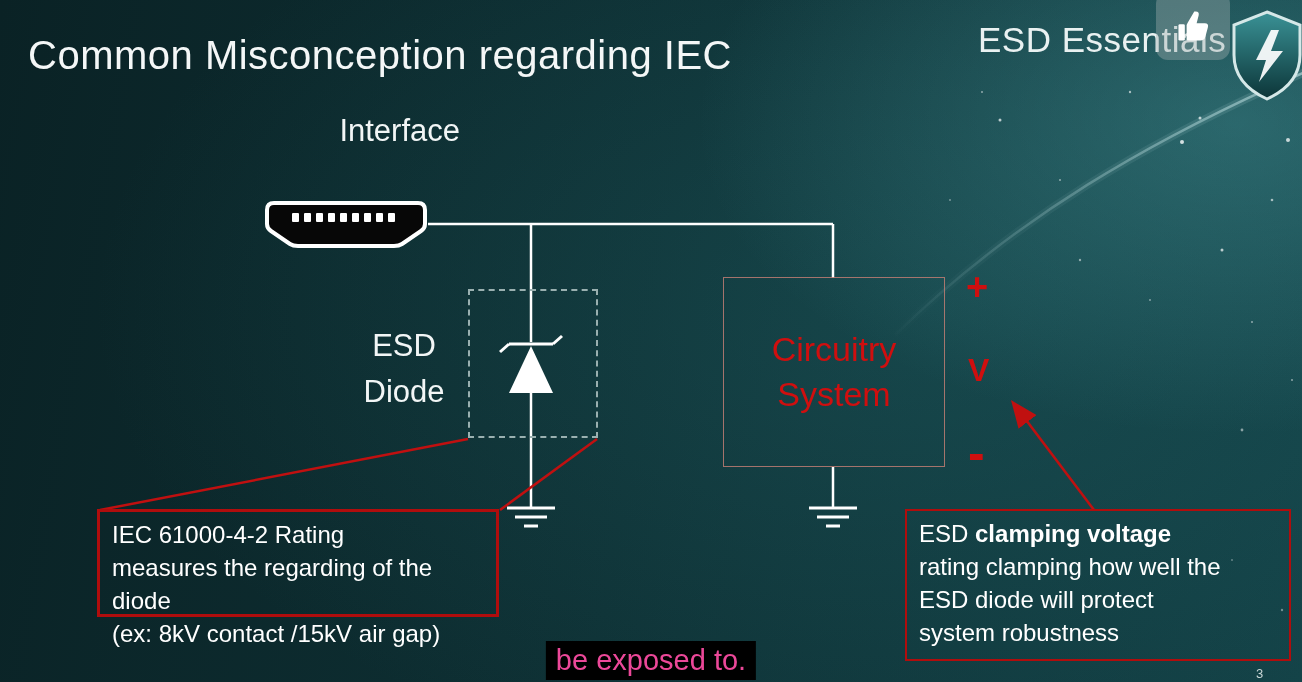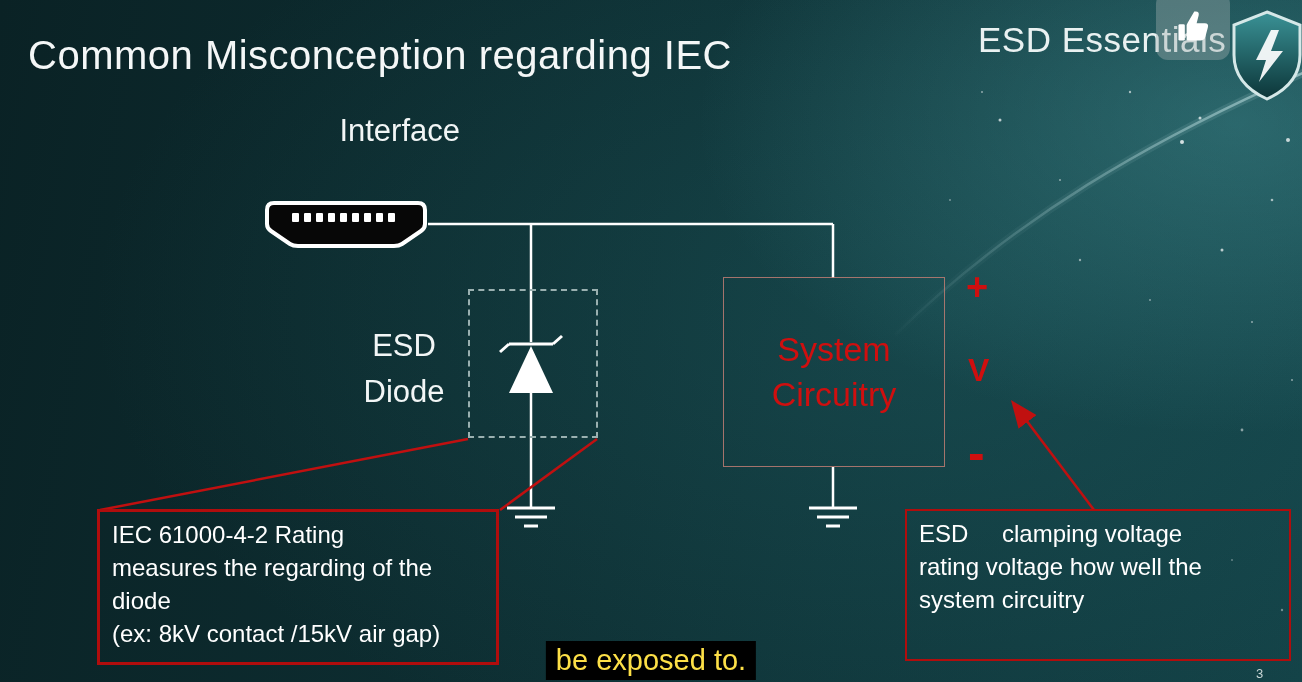--- a/index.html
+++ b/index.html
@@ -55,27 +55,27 @@
 
   .term { position:absolute; color:#cf0f0f; font-weight:700; }
   .term.plus  { left:966px; top:266px; font-size:38px; }
   .term.volt  { left:968px; top:352px; font-size:32px; }
   .term.minus { left:968px; top:424px; font-size:50px; }
 
   .callout {
     position:absolute; color:#ffffff; font-size:24px; line-height:33px;
     border:3px solid #b00d0d; padding:6px 12px;
   }
-  .callout.left  { left:97px;  top:509px; width:402px; height:156px; }
+  .callout.left  { left:97px;  top:509px; width:402px; height:108px; }
   .callout.right { left:905px; top:509px; width:386px; height:152px; border-width:2px; }
-  .callout b { font-weight:400;margin-left:27px; }
+  .callout b { font-weight:700; }
 
   .caption {
     position:absolute; left:50%; top:641px; transform:translateX(-50%);
-    background:#000; color:#fde047; font-size:29px; padding:3px 10px; white-space:nowrap;
+    background:#000; color:#ec4899; font-size:29px; padding:3px 10px; white-space:nowrap;
   }
   .page-num { position:absolute; left:1256px; top:666px; font-size:13px; color:#c9d6d6; }
 </style>
 </head>
 <body>
 
 <div class="slide">
 
   <svg class="fx" viewBox="0 0 1302 682">
     <defs>
@@ -193,37 +193,38 @@
     <line x1="1094" y1="510" x2="1014" y2="404" stroke="#c01010" stroke-width="2.5" marker-end="url(#arrowhead)"></line>
   </svg>
 
   <div class="dashed-box"></div>
   <div class="diode-label">
     <div>ESD</div>
     <div>Diode</div>
   </div>
 
   <div class="system-box">
+    <div>Circuitry</div>
     <div>System</div>
-    <div>Circuitry</div>
   </div>
 
   <div class="term plus">+</div>
   <div class="term volt">V</div>
   <div class="term minus">-</div>
 
   <div class="callout left">
     <div>IEC 61000-4-2 Rating</div>
     <div>measures the regarding of the</div>
     <div>diode</div>
     <div>(ex: 8kV contact /15kV air gap)</div>
   </div>
 
   <div class="callout right">
     <div><span>ESD </span><b>clamping voltage</b></div>
-    <div>rating voltage how well the</div>
-    <div>system circuitry</div>
+    <div>rating clamping how well the</div>
+    <div>ESD diode will protect</div>
+    <div>system robustness</div>
   </div>
 
   <div class="caption">be exposed to.</div>
   <div class="page-num">3</div>
 
 </div>
 
 </body></html>

